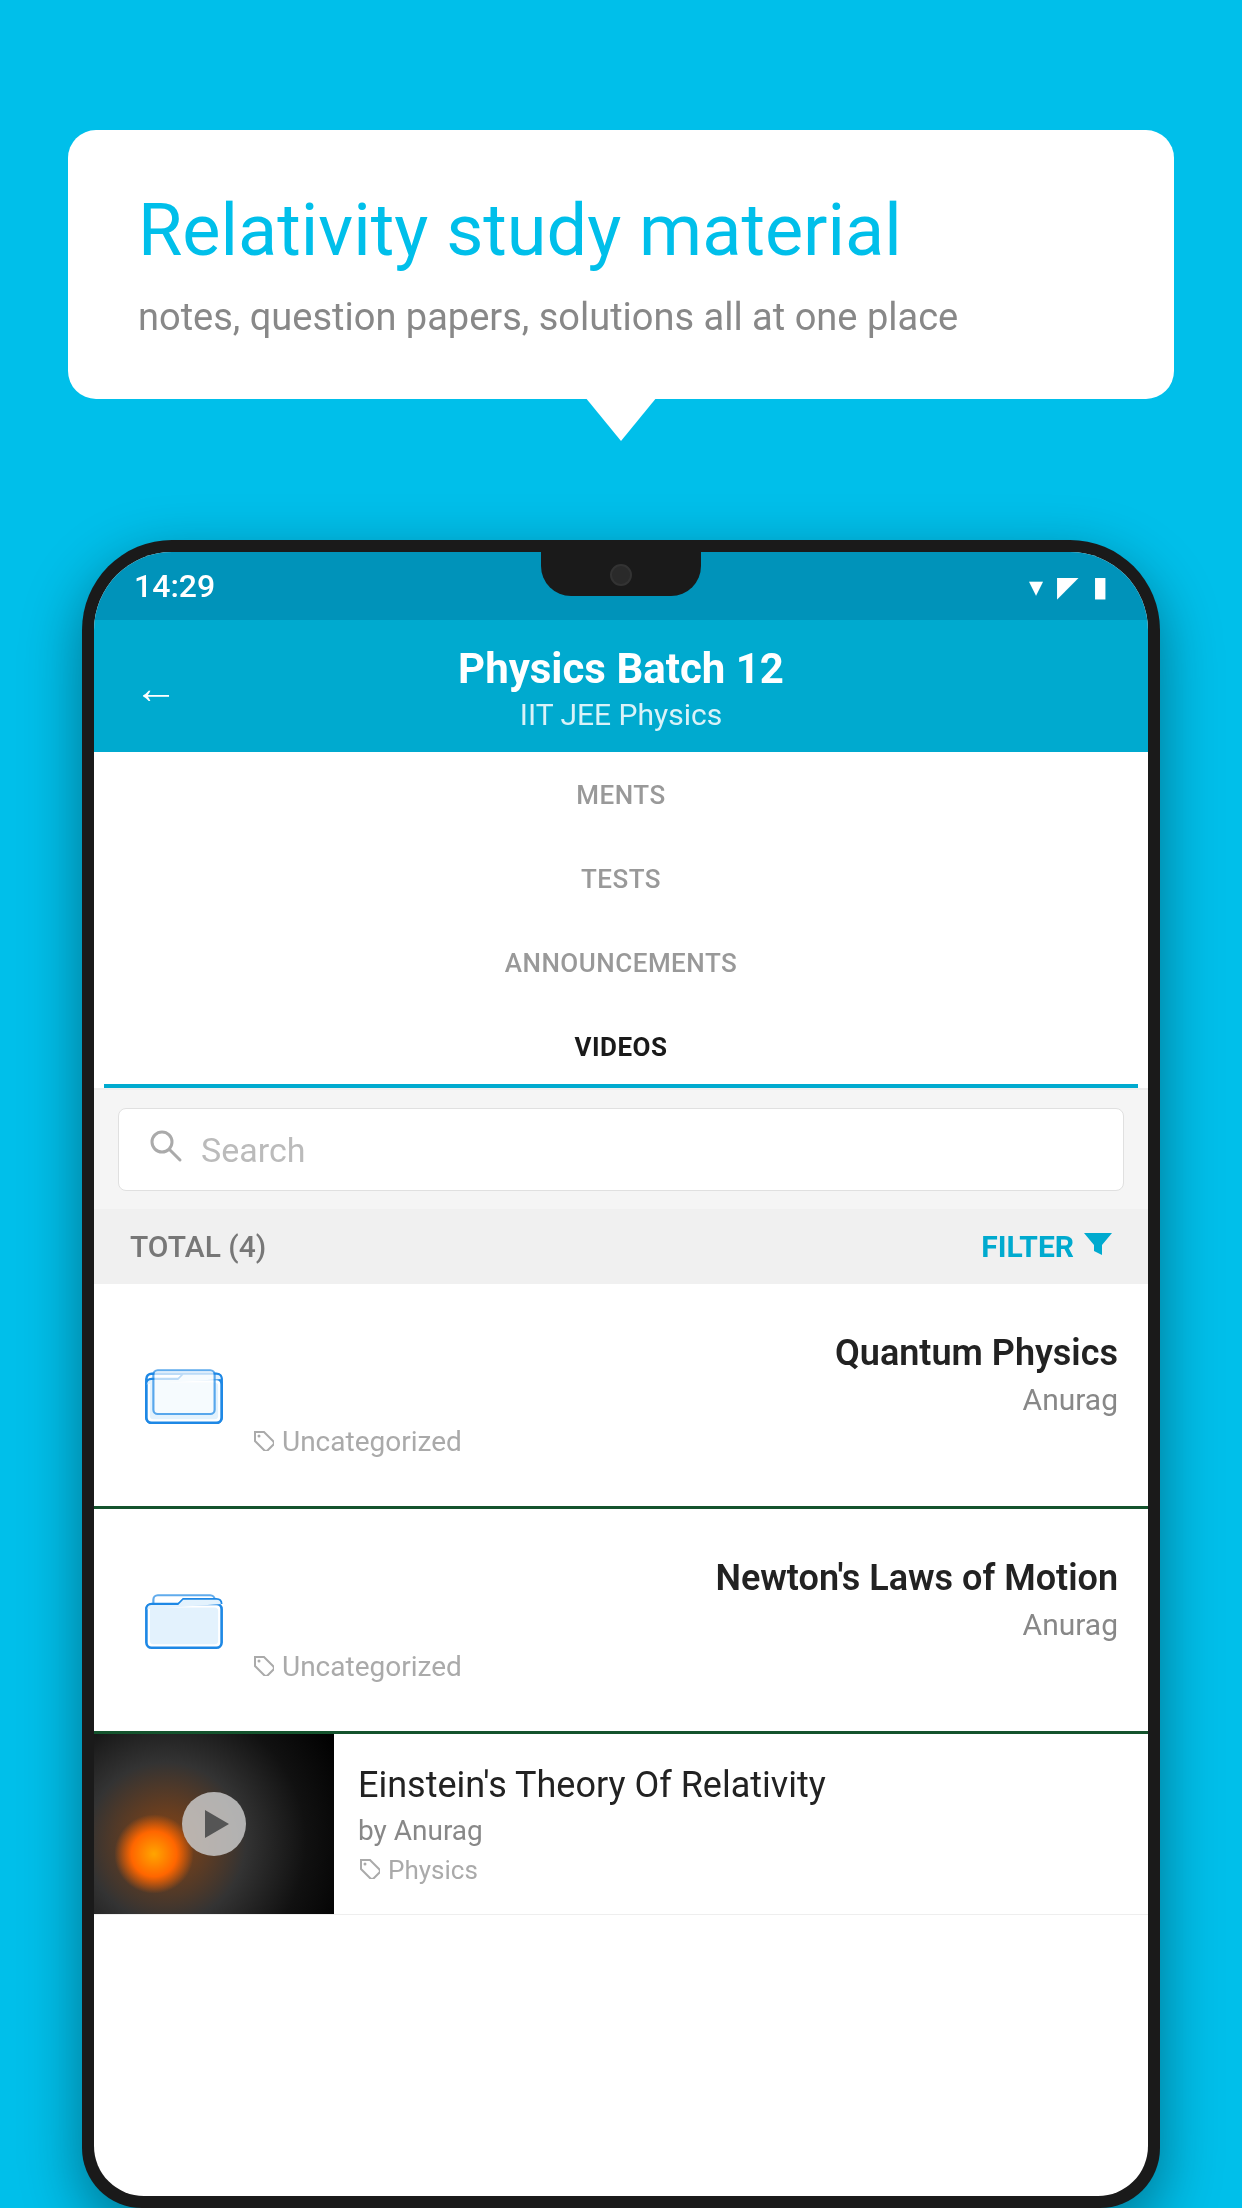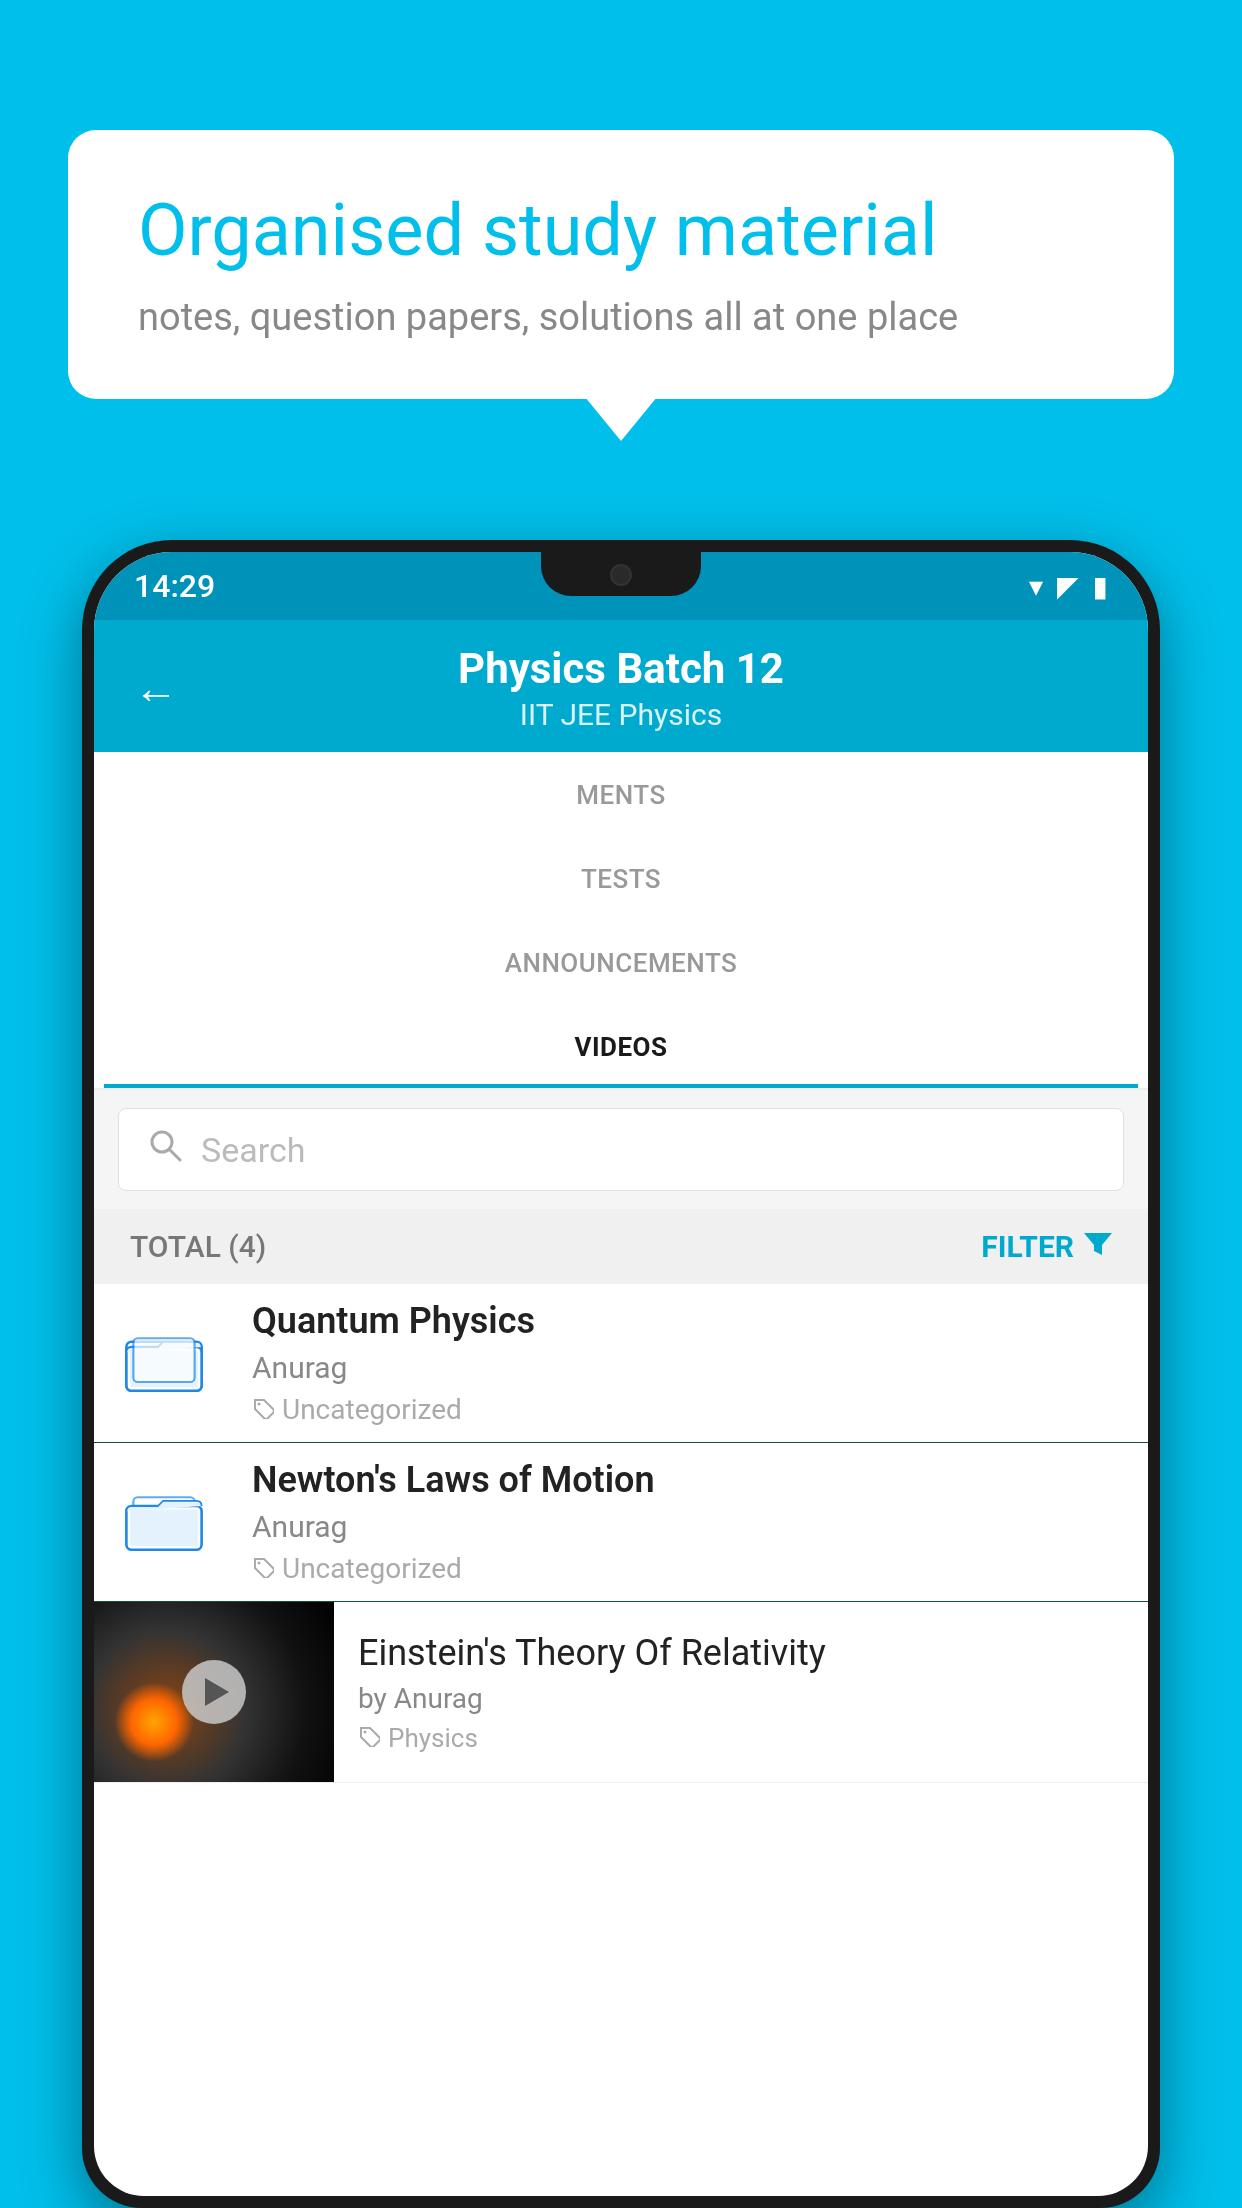--- a/index.html
+++ b/index.html
@@ -241,23 +241,24 @@
 
     
     .video-list {
       background: white;
       flex: 1;
     }
 
     .video-item {
       display: flex;
       align-items: center;
-      padding: 16px 30px;
-      border-bottom: 1px solid #14532d;
-      background: white;
+      padding: 48px 30px;
+      border-bottom: 3px solid #14532d;
+      background: white;
+      text-align: right;
     }
 
     .video-icon-area {
       width: 100px;
       margin-right: 28px;
       flex-shrink: 0;
     }
 
     .video-info {
       flex: 1;
@@ -374,21 +375,21 @@
       height: 70px;
     }
   </style>
 </head>
 <body>
 
 <div style="position:absolute;top:0;left:0;width:100%;height:100%;background:#00BFEA;"></div>
 
 <div class="speech-bubble-container">
   <div class="speech-bubble">
-    <div class="bubble-title">Organised study material</div>
+    <div class="bubble-title">Relativity study material</div>
     <div class="bubble-subtitle">notes, question papers, solutions all at one place</div>
   </div>
 </div>
 
 <div class="phone-frame">
   <div class="phone-inner">
 
     <div class="notch">
       <div class="camera-dot"></div>
     </div>

